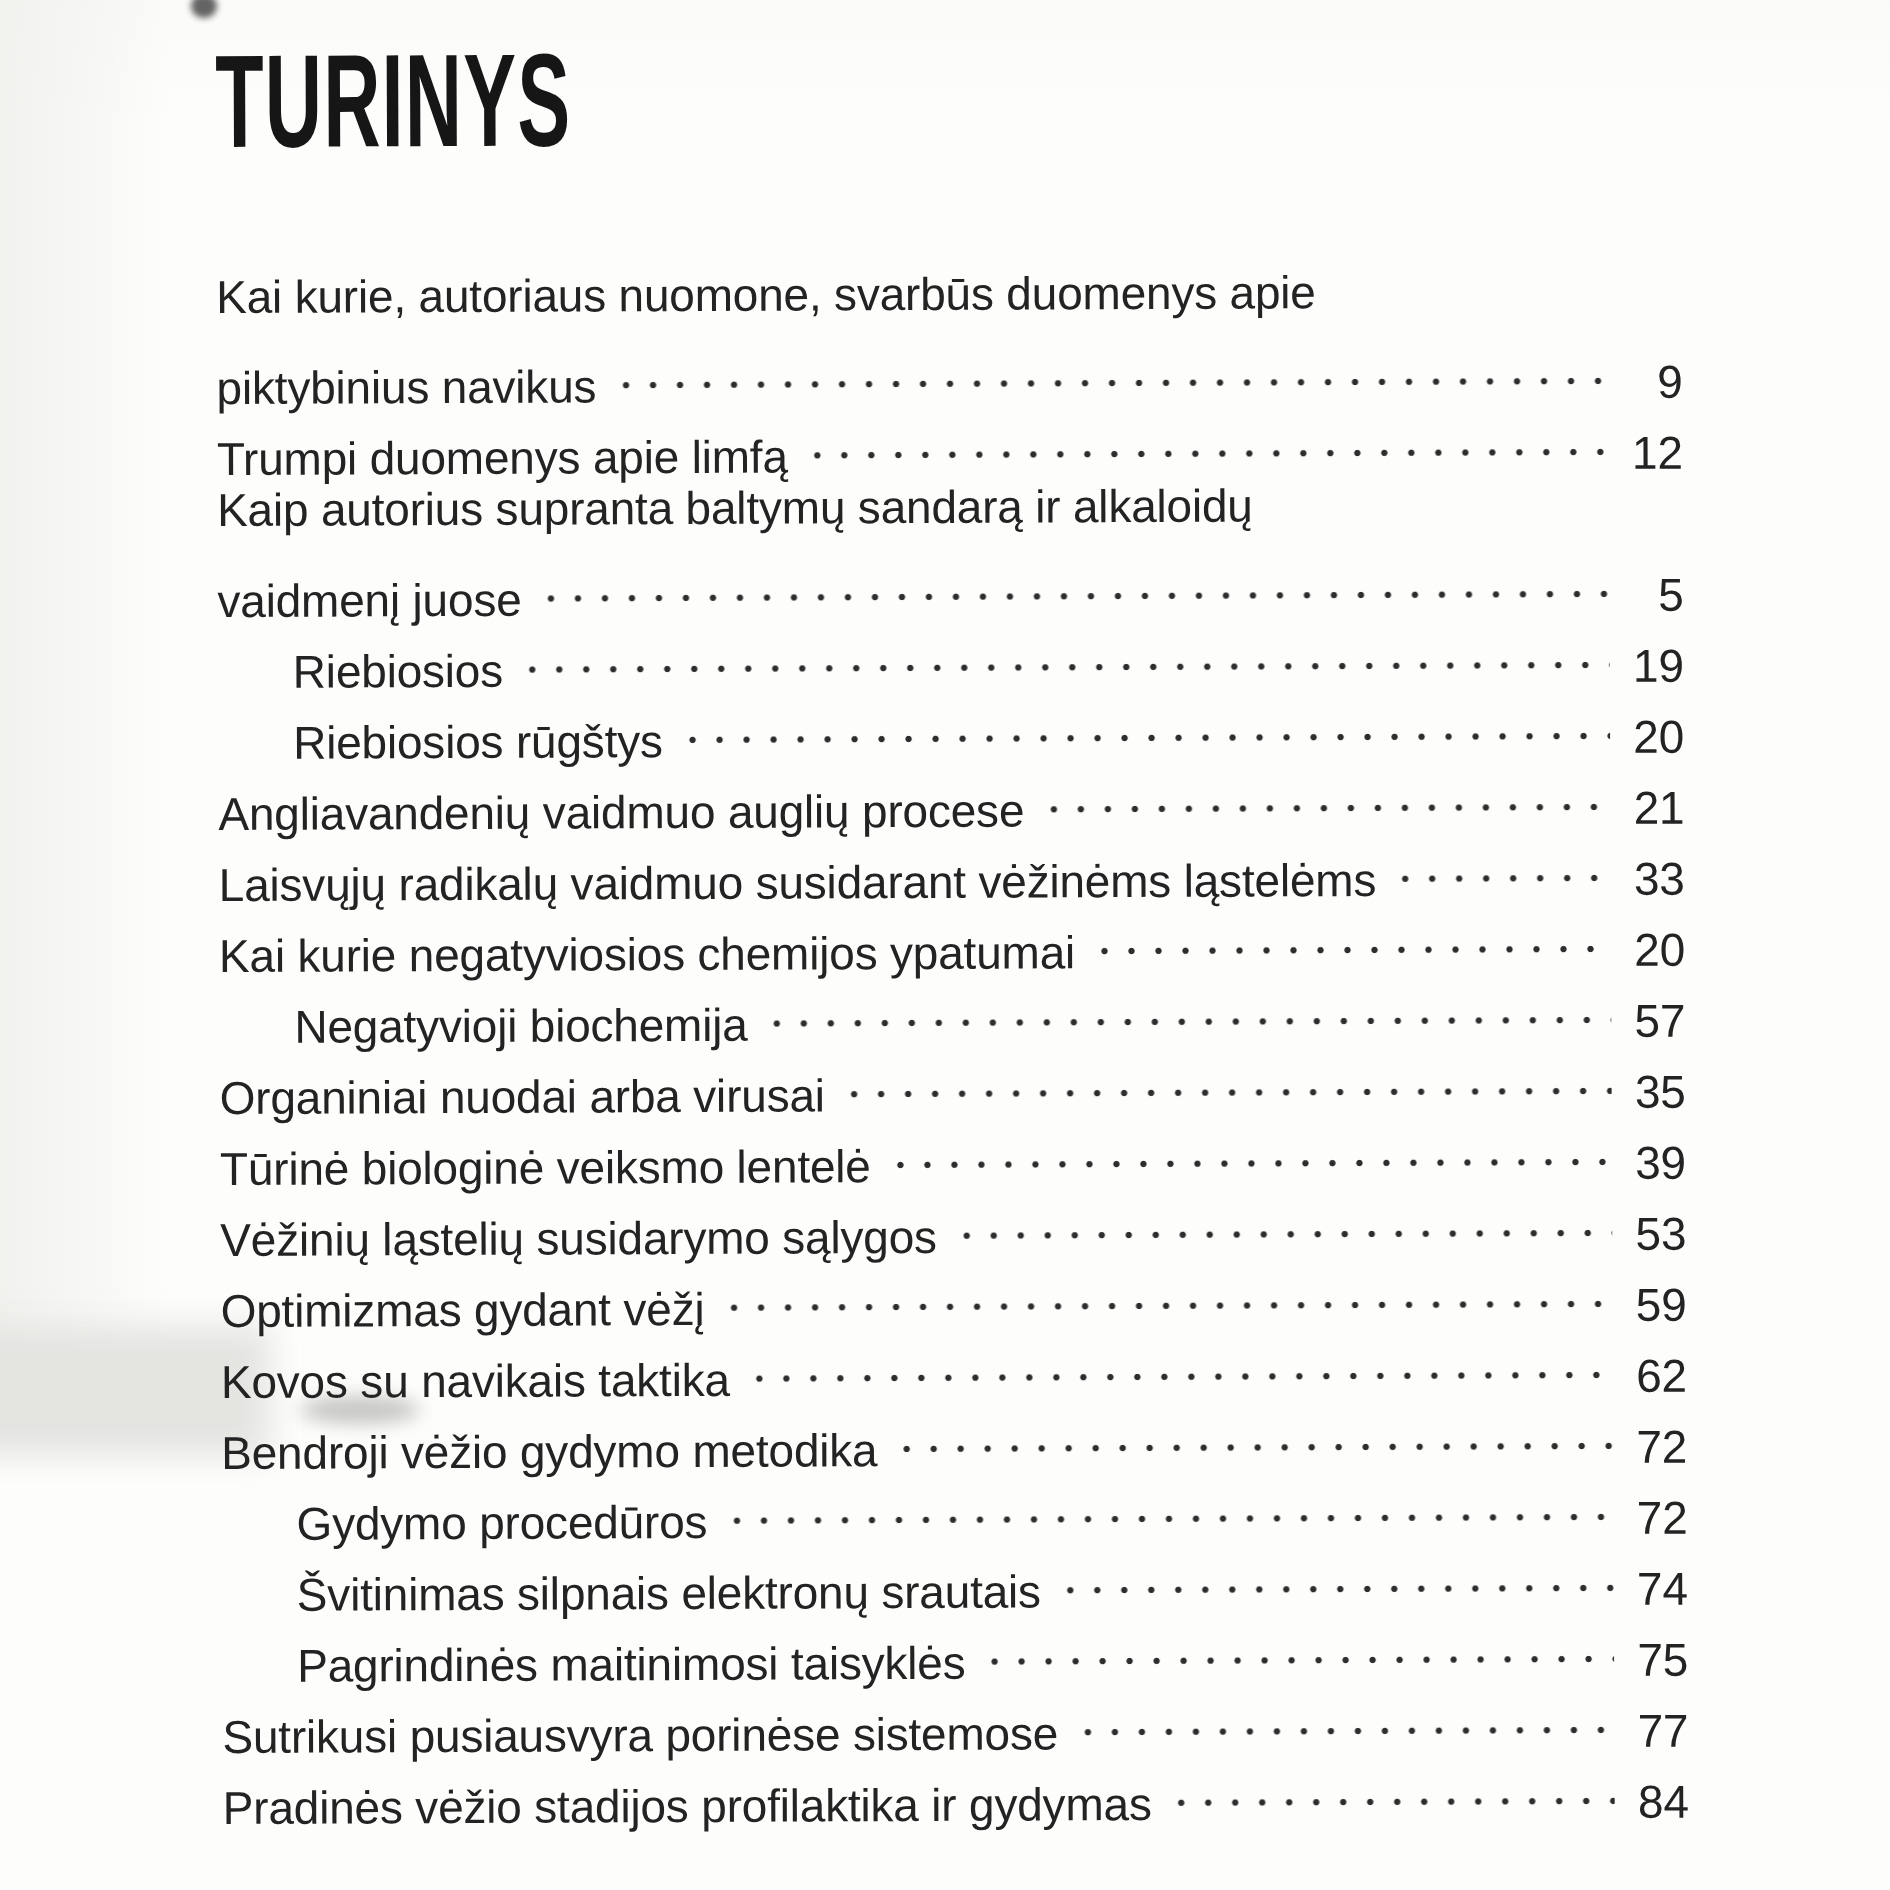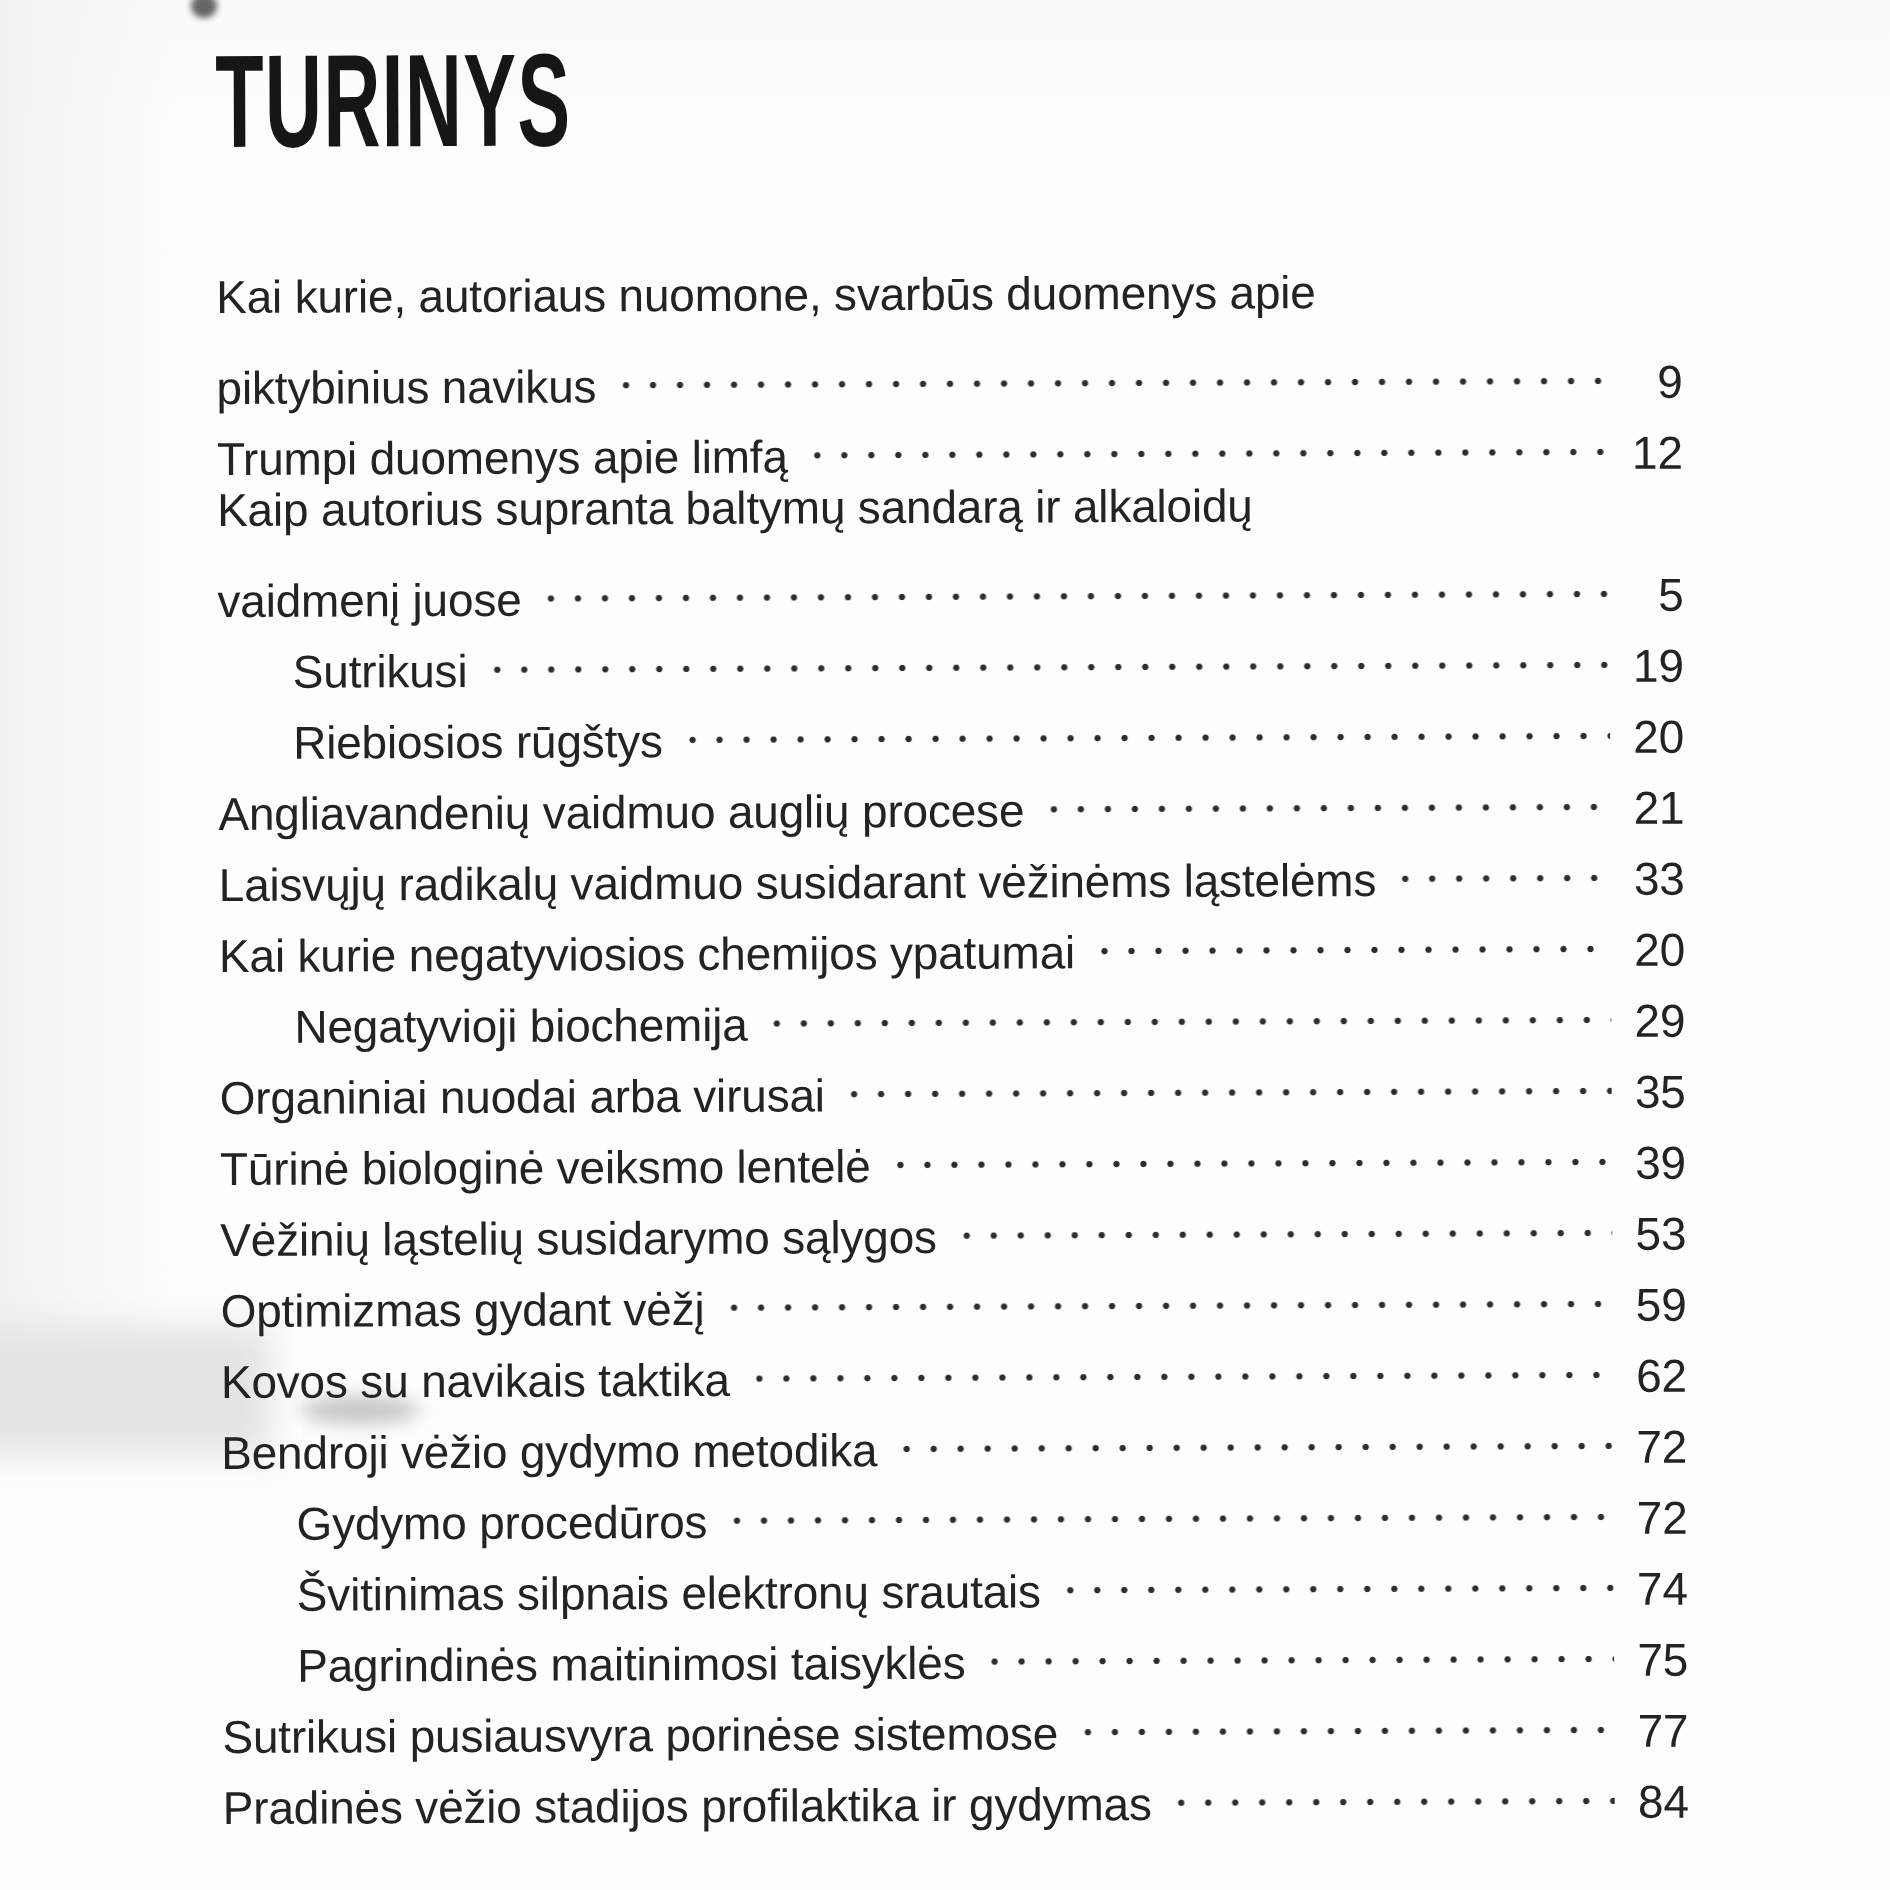--- a/index.html
+++ b/index.html
@@ -111,21 +111,21 @@
         <div class="toc-row no-page">
     <span class="toc-text">Kaip autorius supranta baltymų sandarą ir alkaloidų</span>
 
   </div>
         <div class="toc-row">
     <span class="toc-text">vaidmenį juose</span>
     <span class="leader"></span>
     <span class="toc-page">5</span>
   </div>
         <div class="toc-row indent">
-    <span class="toc-text">Sutrikusi</span>
+    <span class="toc-text">Riebiosios</span>
     <span class="leader"></span>
     <span class="toc-page">19</span>
   </div>
         <div class="toc-row indent">
     <span class="toc-text">Riebiosios rūgštys</span>
     <span class="leader"></span>
     <span class="toc-page">20</span>
   </div>
         <div class="toc-row">
     <span class="toc-text">Angliavandenių vaidmuo auglių procese</span>
@@ -138,21 +138,21 @@
     <span class="toc-page">33</span>
   </div>
         <div class="toc-row">
     <span class="toc-text">Kai kurie negatyviosios chemijos ypatumai</span>
     <span class="leader"></span>
     <span class="toc-page">20</span>
   </div>
         <div class="toc-row indent">
     <span class="toc-text">Negatyvioji biochemija</span>
     <span class="leader"></span>
-    <span class="toc-page">29</span>
+    <span class="toc-page">57</span>
   </div>
         <div class="toc-row">
     <span class="toc-text">Organiniai nuodai arba virusai</span>
     <span class="leader"></span>
     <span class="toc-page">35</span>
   </div>
         <div class="toc-row">
     <span class="toc-text">Tūrinė biologinė veiksmo lentelė</span>
     <span class="leader"></span>
     <span class="toc-page">39</span>

